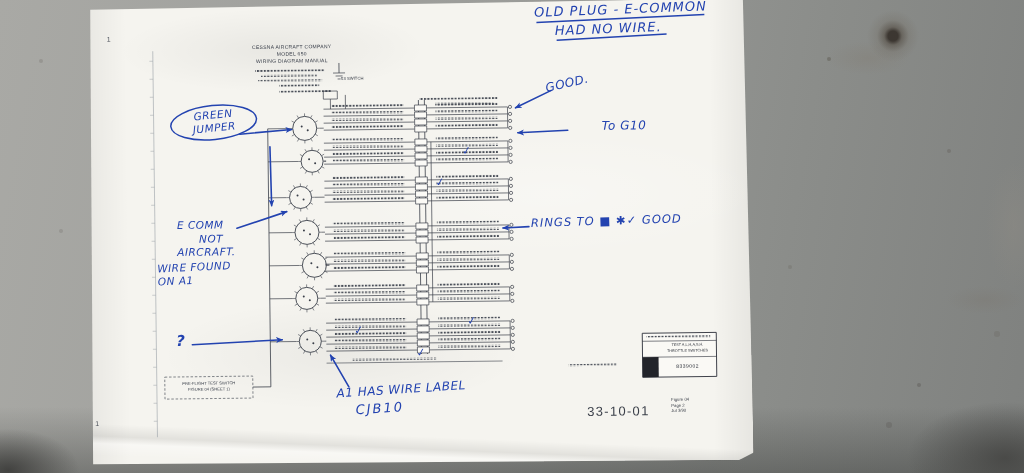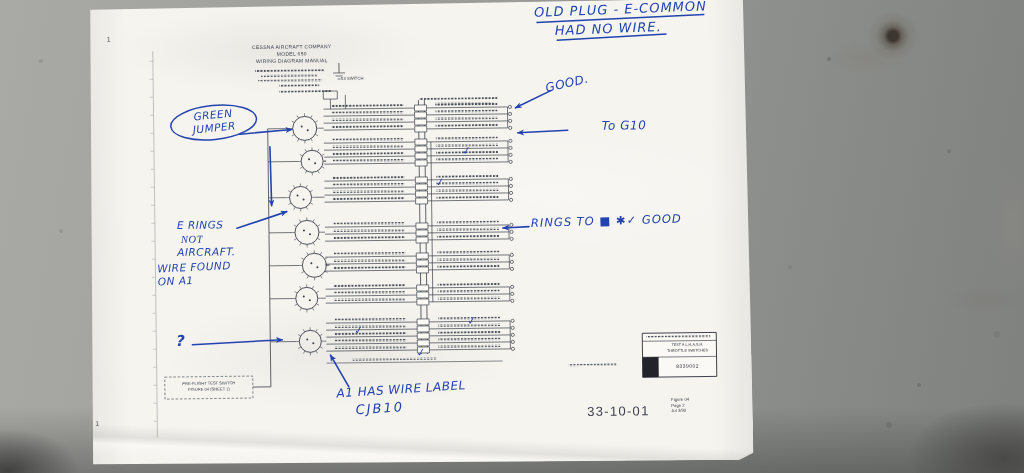--- a/index.html
+++ b/index.html
@@ -57,21 +57,21 @@
   .figinfo { left:580px; top:398px; font-size:4.3px; line-height:5.6px; color:#3a3f49; }
 
   .hw { position:absolute; color:#2343b0; font-family:"DejaVu Sans", sans-serif; font-style:italic;
         letter-spacing:.5px; white-space:nowrap; }
   .oldplug { left:448px; top:2px; font-size:13px; letter-spacing:1px; transform:rotate(-1.5deg); }
   .oldplug .l2 { margin-left:20px; margin-top:4px; }
   .good { left:458px; top:76px; font-size:12px; transform:rotate(-12deg); }
   .g10 { left:482px; top:119px; font-size:12px;margin-left:32px; }
   .jumper { left:94px; top:104px; width:64px; text-align:center; font-size:10.5px; line-height:13px; transform:rotate(-5deg); }
   .ecomm { left:88px; top:214px; font-size:10.5px; line-height:13.5px; }
-  .ecomm .l2 { margin-left:4px;font-family:Liberation Serif, serif; }
+  .ecomm .l2 { margin-left:22px; }
   .wirefound { left:68px; top:256px; font-size:10.5px; line-height:13px; transform:rotate(-2deg); }
   .rings { left:442px; top:214px; font-size:11.5px; letter-spacing:1px; transform:rotate(-1deg); }
   .qmark { left:86px; top:327px; font-size:15px; font-weight:bold; }
   .a1note { left:246px; top:380px; font-size:12px; transform:rotate(-3deg); }
   .a1note .l2 { margin-left:18px; margin-top:3px; font-size:13px; letter-spacing:2px; }
   .chk { position:absolute; font-size:11px; color:#2343b0; font-family:"DejaVu Sans", sans-serif; transform:rotate(-8deg); }
   .chk1 { left:374px; top:143px; } .chk2 { left:347px; top:174px; }
   .chk3 { left:377px; top:313px; } .chk4 { left:264px; top:321px; }
   .chk5 { left:326px; top:344px; }
 </style>
@@ -469,21 +469,21 @@
       <div>OLD PLUG - E-COMMON</div>
       <div class="l2">HAD NO WIRE.</div>
     </div>
     <div class="hw good">GOOD.</div>
     <div class="hw g10">To G10</div>
     <div class="hw jumper">
       <div>GREEN</div>
       <div>JUMPER</div>
     </div>
     <div class="hw ecomm">
-      <div>E RINGS</div>
+      <div>E COMM</div>
       <div class="l2">NOT</div>
       <div>AIRCRAFT.</div>
     </div>
     <div class="hw wirefound">
       <div>WIRE FOUND</div>
       <div>ON A1</div>
     </div>
     <div class="hw rings">RINGS TO ■ ✱✓ GOOD</div>
     <div class="hw qmark">?</div>
     <div class="hw a1note">

